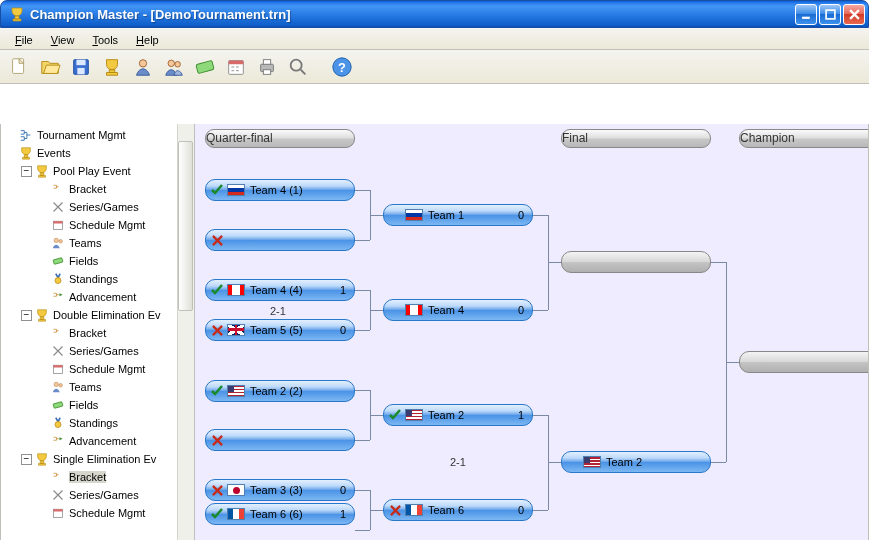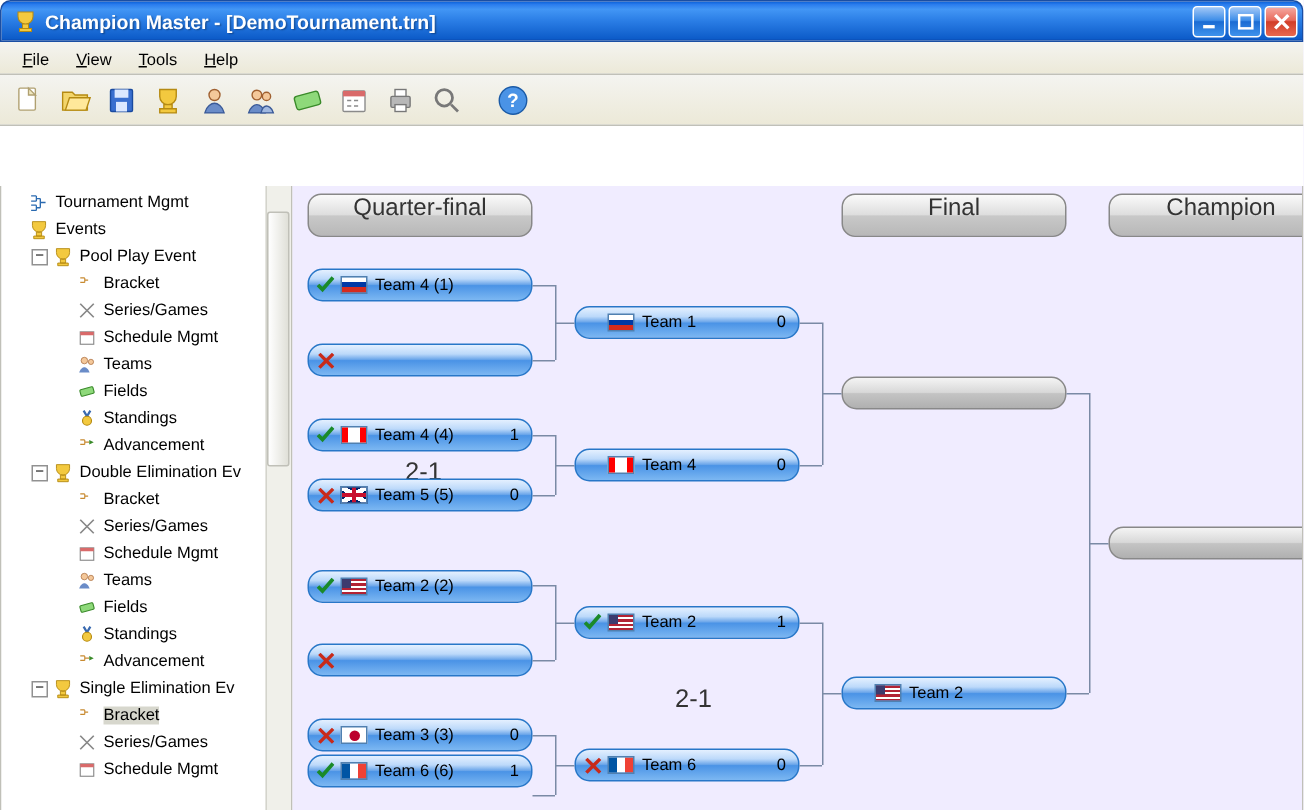--- a/index.html
+++ b/index.html
@@ -38,30 +38,30 @@
   .node.selected .label { background: #d7d7cd; }
   .indent-1 { padding-left: 18px; }
   .indent-2 { padding-left: 34px; }
   .sb-h { height: 17px; background: #f0f0ea; border-top: 1px solid #d4d4cc; display: flex; align-items: center; }
   .sb-h .thumb { width: 50px; height: 15px; background: linear-gradient(to bottom, #fff, #e0e0d8); border: 1px solid #c0c0b8; border-radius: 2px; margin-left: 17px; }
   .sb-v { position: absolute; right: 0; top: 0; bottom: 17px; width: 17px; background: #f0f0ea; border-left: 1px solid #d4d4cc; }
   .sb-v .thumb { width: 15px; height: 170px; margin-top: 17px; background: linear-gradient(to right, #fff, #e0e0d8); border: 1px solid #c0c0b8; border-radius: 2px; }
   
   
   .canvas { flex: 1; background: #f0ecff; position: relative; overflow: hidden; }
-  .col-header { position: absolute; top: 5px; width: 150px; height: 29px; background: linear-gradient(to bottom, #fafafa, #dedede 48%, #c8c8c8 52%, #b8b8b8); border: 1px solid #888; border-radius: 9px; text-align: center; line-height: 17px; font-size: 16px; color: #333; }
+  .col-header { position: absolute; top: 5px; width: 150px; height: 19px; background: linear-gradient(to bottom, #fafafa, #dedede 48%, #c8c8c8 52%, #b8b8b8); border: 1px solid #888; border-radius: 9px; text-align: left; line-height: 17px; font-size: 12px; color: #333; }
   
   .slot { position: absolute; width: 150px; height: 22px; background: linear-gradient(to bottom, #e4f0ff 0%, #bcd9fa 30%, #6da7ea 48%, #4a93e6 52%, #7cb7f2 100%); border: 1px solid #2877c8; border-radius: 10px; display: flex; align-items: center; padding: 0 8px 0 4px; color: #000; font-size: 11px; }
   .slot .mark { width: 14px; height: 14px; border-radius: 7px; margin-right: 3px; display: flex; align-items: center; justify-content: center; }
   .slot .flag { width: 18px; height: 12px; border: 1px solid #5080b0; margin-right: 5px; }
   .slot .name { flex: 1; }
   .slot .score { font-weight: normal; }
   .slot.empty-gray { background: linear-gradient(to bottom, #f4f4f4, #d8d8d8 48%, #c4c4c4 52%, #b0b0b0); border-color: #888; }
   
-  .mid-score { position: absolute; font-size: 17px; color: #333; }
+  .mid-score { position: absolute; font-size: 11px; color: #333; }
   
   .connector { position: absolute; border: 0 solid #7a8aa5; }
   
   
   .flag.ru { background: linear-gradient(to bottom, #fff 33%, #0039a6 33% 66%, #d52b1e 66%); }
   .flag.ca { background: #fff; position: relative; }
   .flag.ca::before, .flag.ca::after { content: ''; position: absolute; top: 0; bottom: 0; width: 25%; background: #f00; }
   .flag.ca::before { left: 0; } .flag.ca::after { right: 0; }
   .flag.gb { background: #012169; position: relative; overflow: hidden; }
   .flag.gb::before { content: ''; position: absolute; inset: 0; background: linear-gradient(to bottom right, transparent 40%, #fff 40% 60%, transparent 60%), linear-gradient(to bottom left, transparent 40%, #fff 40% 60%, transparent 60%); }

